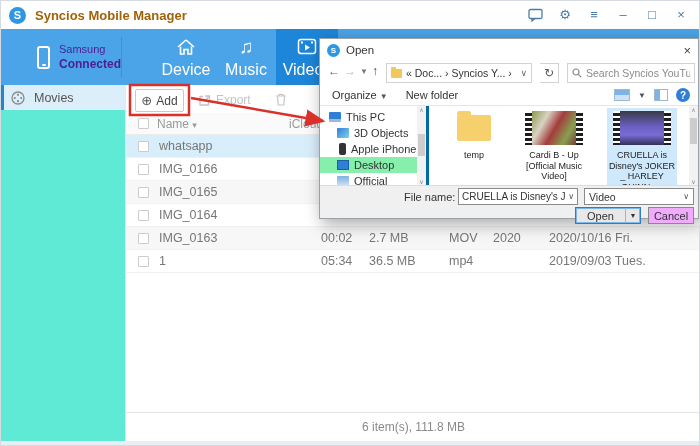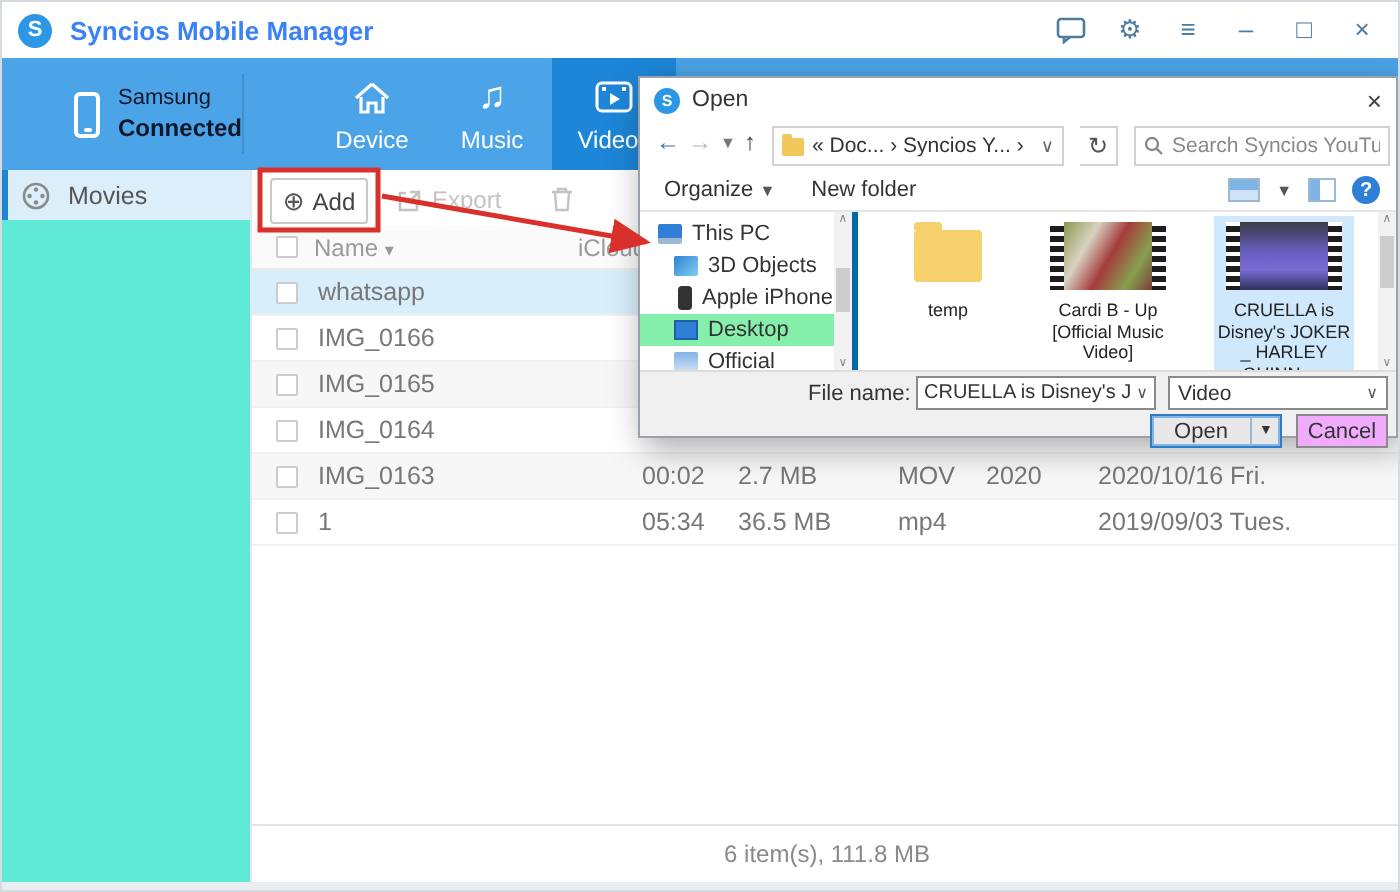--- a/index.html
+++ b/index.html
@@ -3,38 +3,38 @@
 <meta charset="utf-8">
 <style>
   * { margin:0; padding:0; box-sizing:border-box; }
   html,body { background:#fff; }
   body { font-family:"Liberation Sans","DejaVu Sans",sans-serif; }
   .window { position:relative; width:700px; height:446px; background:#fff; overflow:hidden; border:1px solid #d5dbe0; }
 
   
   .titlebar { position:absolute; left:0; top:0; width:700px; height:28px; background:#fff; display:flex; align-items:center; }
   .logo { width:17px; height:17px; border-radius:50%; background:#2b97e5; color:#fff; font-weight:bold; font-size:11px; display:flex; align-items:center; justify-content:center; margin-left:8px; }
-  .app-title { color:#3b82f6; font-weight:bold; font-size:13px; margin-left:9px; }
+  .app-title { color:#a16207; font-weight:bold; font-size:13px; margin-left:9px; }
   .win-icons { margin-left:auto; display:flex; align-items:center; gap:13px; padding-right:12px; color:#4e7ca3; font-size:13px; }
   .win-icons .wi { width:16px; text-align:center; cursor:default; line-height:16px; }
 
   
   .bluebar { position:absolute; left:0; top:28px; width:700px; height:56px; background:#4ba4e7; }
   .device-card { position:absolute; left:0; top:0; width:120px; height:56px; display:flex; align-items:center; }
   .phone-ic { width:14px; height:23px; border:2px solid #fff; border-radius:3px; margin-left:36px; position:relative; }
   .phone-ic::after { content:""; position:absolute; left:3px; bottom:1px; width:4px; height:2px; background:#fff; border-radius:1px; }
-  .device-txt { margin-left:9px; color:#0f172a; }
+  .device-txt { margin-left:9px; color:#4c1d95; }
   .device-name { font-size:11px; }
   .device-status { font-size:12px; font-weight:bold; margin-top:2px; }
   .bar-divider { position:absolute; left:120px; top:8px; width:1px; height:40px; background:rgba(0,0,0,.12); }
   .tabs { position:absolute; left:155px; top:0; height:56px; display:flex; }
   .tab { width:60px; height:56px; display:flex; flex-direction:column; align-items:center; justify-content:center; color:#fff; cursor:pointer; }
   .tab.selected { background:#1d86d8; width:62px; }
   .tab .t-ic { height:22px; display:flex; align-items:center; justify-content:center; }
-  .tab .t-label { font-size:12px; margin-top:3px;text-align:center; }
+  .tab .t-label { font-size:16px; margin-top:3px;text-align:center; }
 
   
   .sidebar { position:absolute; left:0; top:84px; width:125px; height:362px; background:#5eead4; border-right:1px solid #e4e8ea; }
   .side-item { position:relative; height:25px; display:flex; align-items:center; cursor:pointer; }
   .side-item.selected { background:#dbeefa; }
   .side-item.selected::before { content:""; position:absolute; left:0; top:0; width:3px; height:100%; background:#1e87d3; }
   .side-item .s-ic { margin-left:10px; display:flex; }
   .side-item .s-label { margin-left:9px; font-size:12.5px; color:#555; }
 
   

